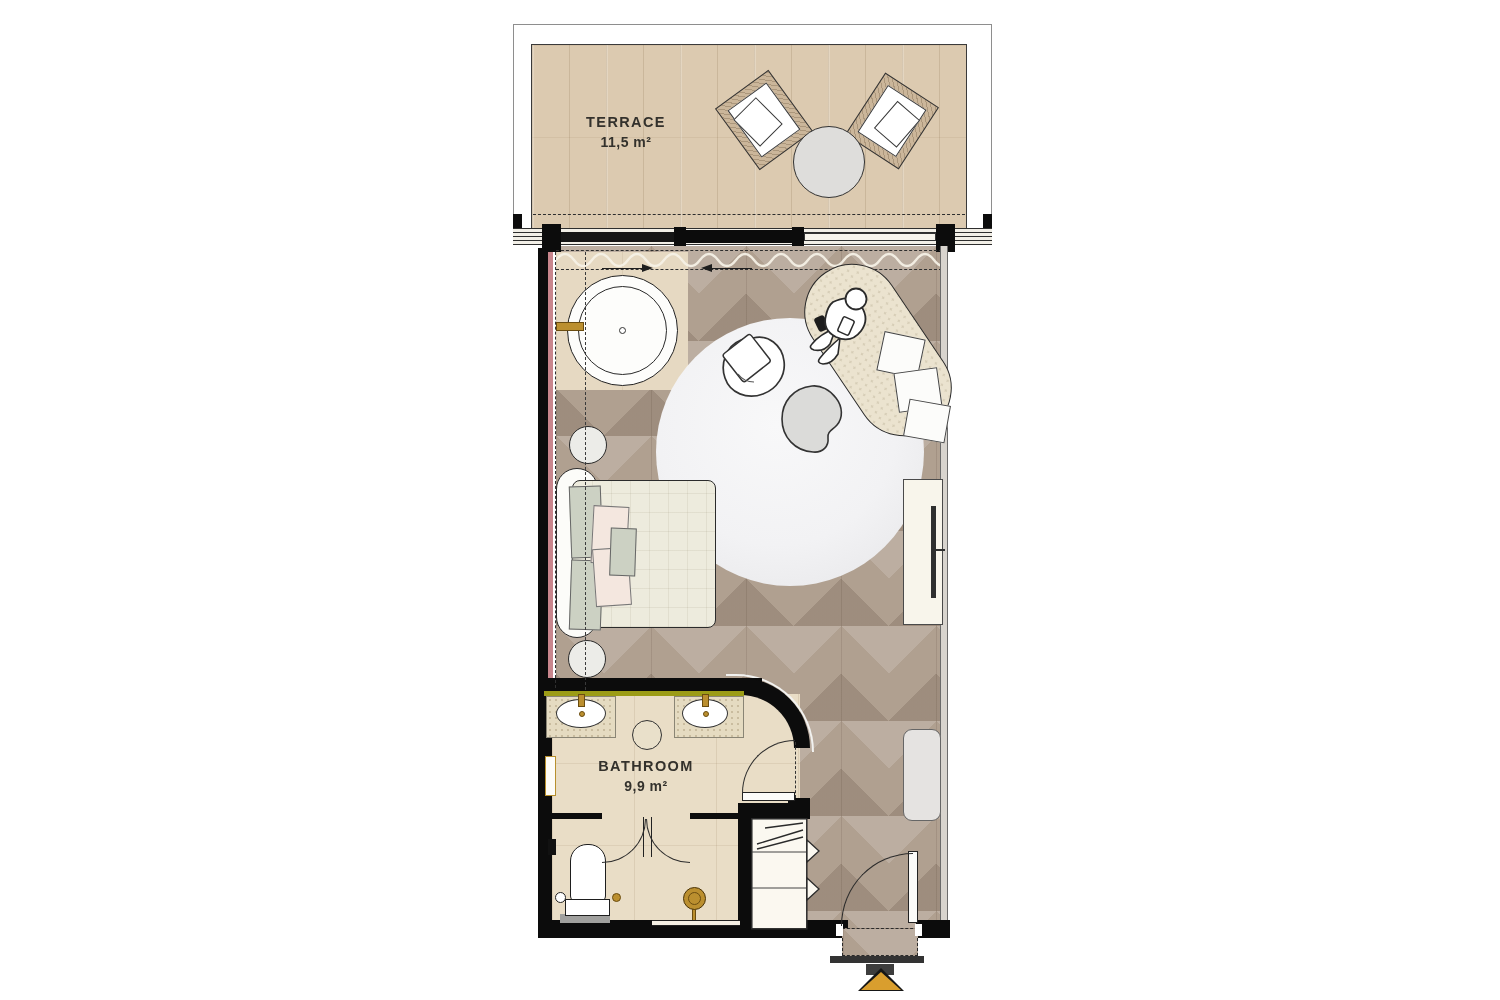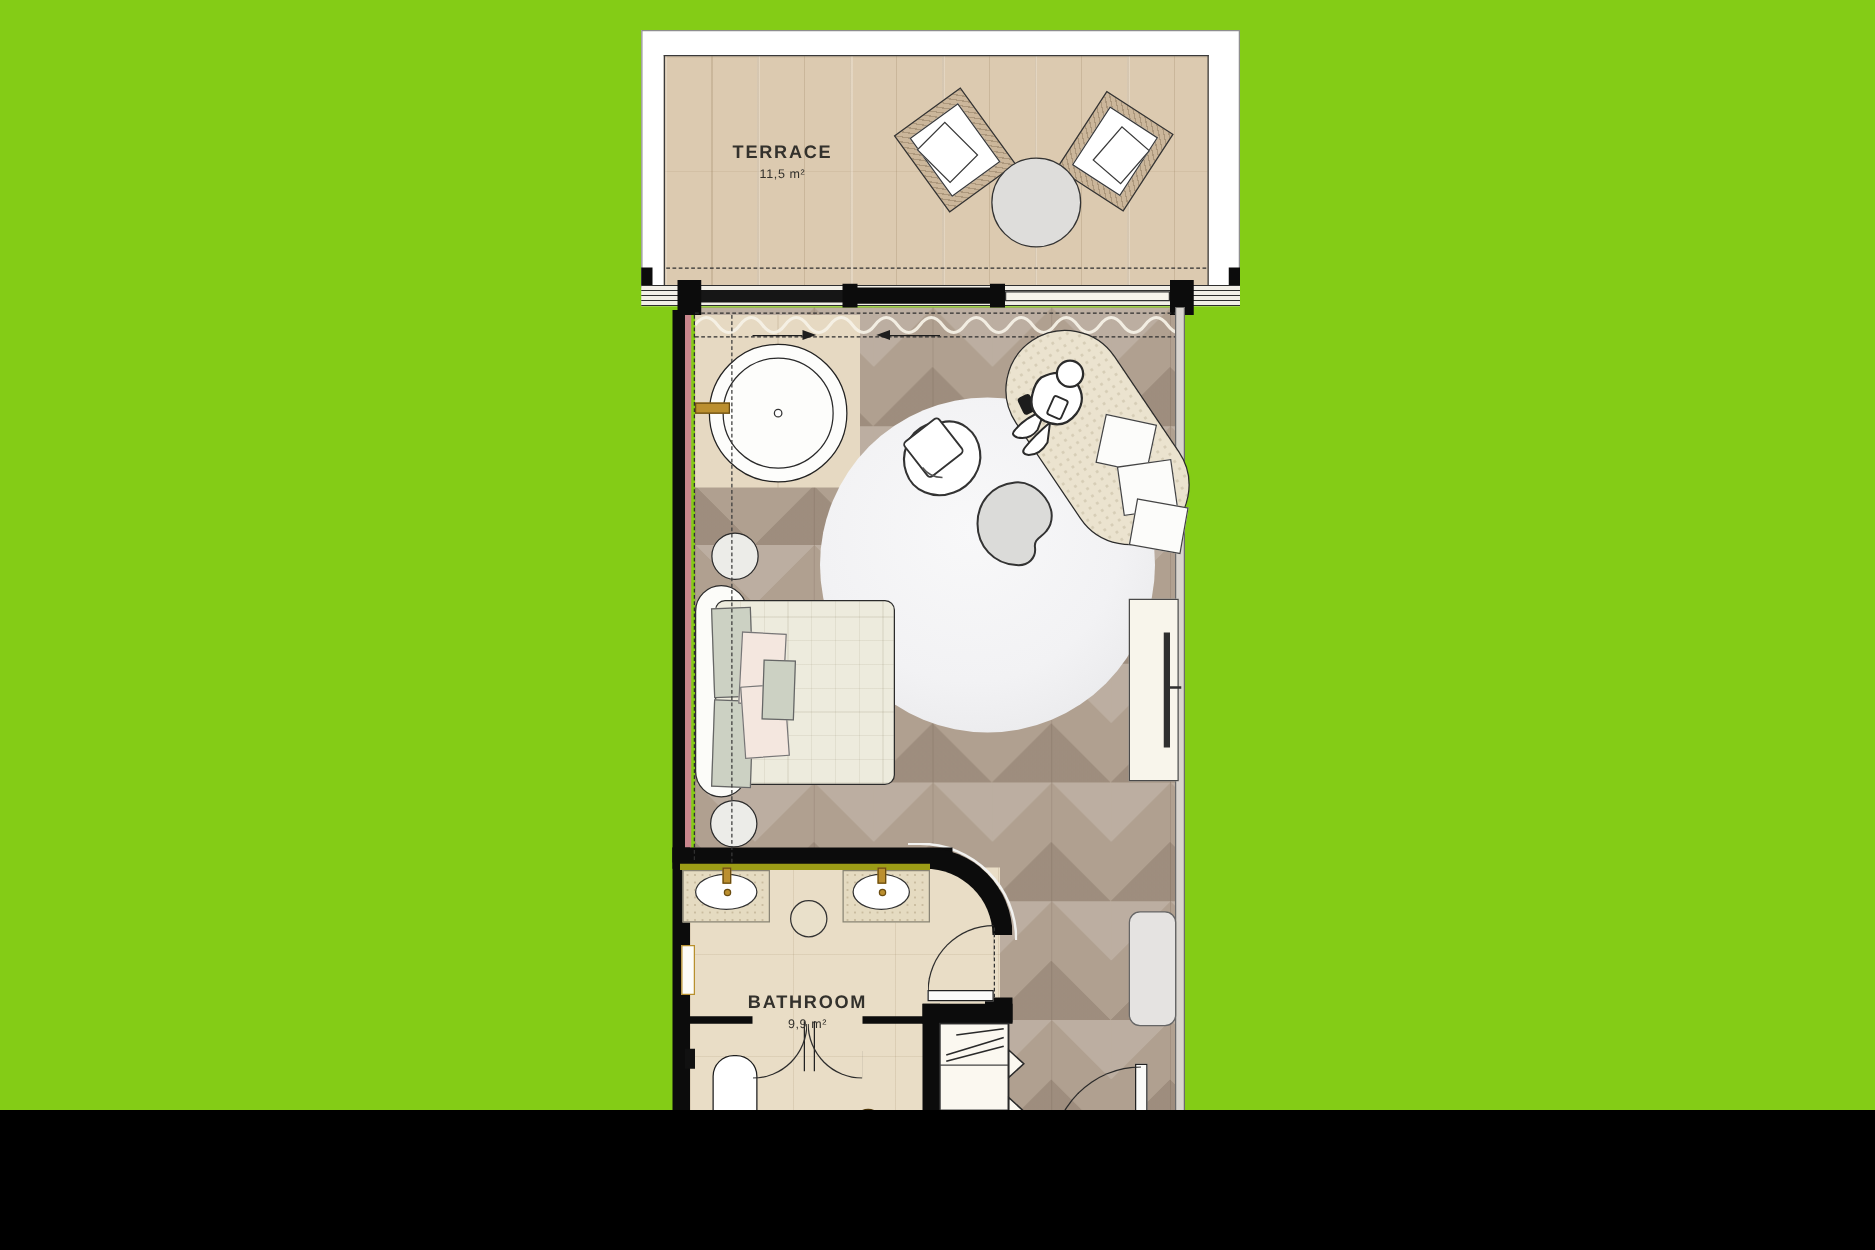--- a/index.html
+++ b/index.html
@@ -1,17 +1,17 @@
 <!DOCTYPE html>
 <html><head>
 <meta charset="utf-8">
 <style>
   html,body{margin:0;padding:0;background:#000;}
   *{box-sizing:border-box;}
-  .stage{position:relative;width:1500px;height:888px;background:#84cc16;overflow:hidden;
+  .stage{position:relative;width:1500px;height:1000px;background:#ffffff;overflow:hidden;
          font-family:"Liberation Sans",sans-serif;}
   .abs{position:absolute;}
 
   
   .wood{
     background-color:#b0a090;
     background-image:
       linear-gradient(135deg, rgba(255,255,255,.15) 25%, transparent 25%),
       linear-gradient(225deg, rgba(255,255,255,.15) 25%, transparent 25%),
       linear-gradient(315deg, rgba(62,44,30,.16) 25%, transparent 25%),
@@ -49,21 +49,21 @@
   }
   .rug{
     border-radius:50%;
     background:radial-gradient(circle at 45% 40%, #f8f8f9 0%, #f2f2f4 55%, #e9e9eb 85%, #e4e4e7 100%);
   }
   .wall{background:#0c0c0c;}
 
   
   .room-label{position:absolute;text-align:center;color:#33312c;z-index:40;}
   .room-name{display:block;font-size:14.5px;font-weight:600;letter-spacing:1.4px;line-height:1.35;}
-  .room-area{display:block;font-size:10px;font-weight:400;letter-spacing:.5px;line-height:1.3;}
+  .room-area{display:block;font-size:14px;font-weight:700;letter-spacing:.5px;line-height:1.3;}
 
   
   .arr-line{position:absolute;height:0;border-top:1.6px solid #1e1e1e;z-index:30;}
   .arr-head{position:absolute;width:0;height:0;border-top:4.5px solid transparent;border-bottom:4.5px solid transparent;z-index:30;}
 
   
   .arc{position:absolute;z-index:32;}
 
   
   .chair-frame{
@@ -197,21 +197,21 @@
   <div class="abs counter" style="left:674px;top:696px;width:70px;height:42px;z-index:23;"></div>
   <div class="abs" style="left:556px;top:699px;width:50px;height:29px;border-radius:50%;background:#fff;border:1.4px solid #333;z-index:24;"></div>
   <div class="abs" style="left:682px;top:699px;width:46px;height:29px;border-radius:50%;background:#fff;border:1.4px solid #333;z-index:24;"></div>
   <div class="abs gold" style="left:578px;top:694px;width:7px;height:13px;z-index:25;"></div>
   <div class="abs gold" style="left:702px;top:694px;width:7px;height:13px;z-index:25;"></div>
   <div class="abs gold" style="left:579px;top:711px;width:6px;height:6px;border-radius:50%;z-index:25;"></div>
   <div class="abs gold" style="left:703px;top:711px;width:6px;height:6px;border-radius:50%;z-index:25;"></div>
   <div class="abs" style="left:632px;top:720px;width:30px;height:30px;border-radius:50%;background:#e9e0ca;border:1.4px solid #333;z-index:24;"></div>
   <div class="abs" style="left:545px;top:756px;width:11px;height:40px;background:#fdfcf8;border:1.5px solid #b8902e;z-index:24;"></div>
 
-  <div class="room-label" style="left:566px;top:757px;width:160px;margin-top:36px;">
+  <div class="room-label" style="left:566px;top:757px;width:160px;">
     <span class="room-name">BATHROOM</span>
     <span class="room-area">9,9 m²</span>
   </div>
 
   <div class="abs wall" style="left:552px;top:813px;width:50px;height:6px;z-index:25;"></div>
   <div class="abs wall" style="left:690px;top:813px;width:50px;height:6px;z-index:25;"></div>
   <div class="abs" style="left:643px;top:817px;width:9px;height:40px;border-left:1.6px solid #222;border-right:1.6px solid #222;z-index:25;"></div>
   <div class="arc" style="left:602px;top:819px;width:44px;height:44px;border-right:1.4px solid #2c2c2c;border-bottom:1.4px solid #2c2c2c;border-bottom-right-radius:100% 100%;"></div>
   <div class="arc" style="left:646px;top:819px;width:44px;height:44px;border-left:1.4px solid #2c2c2c;border-bottom:1.4px solid #2c2c2c;border-bottom-left-radius:100% 100%;"></div>
 

